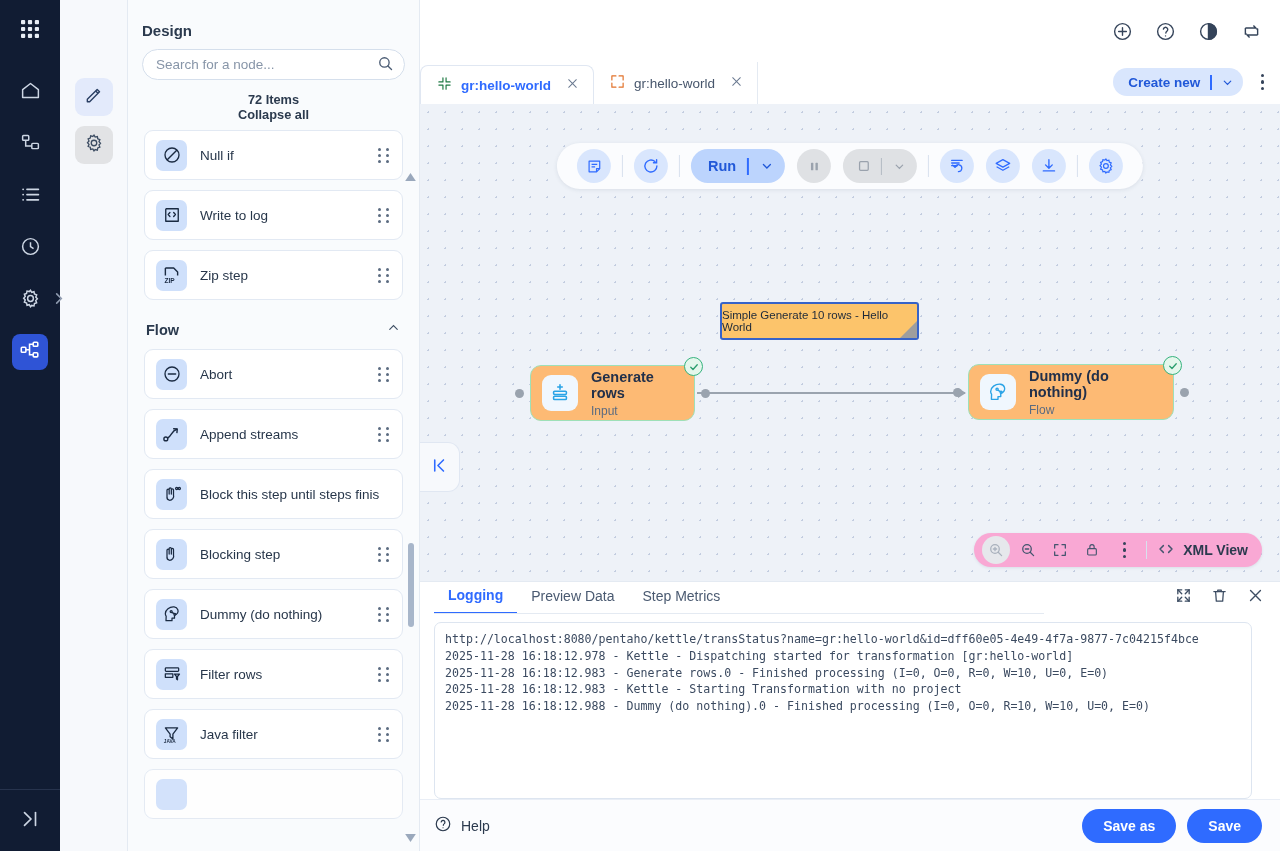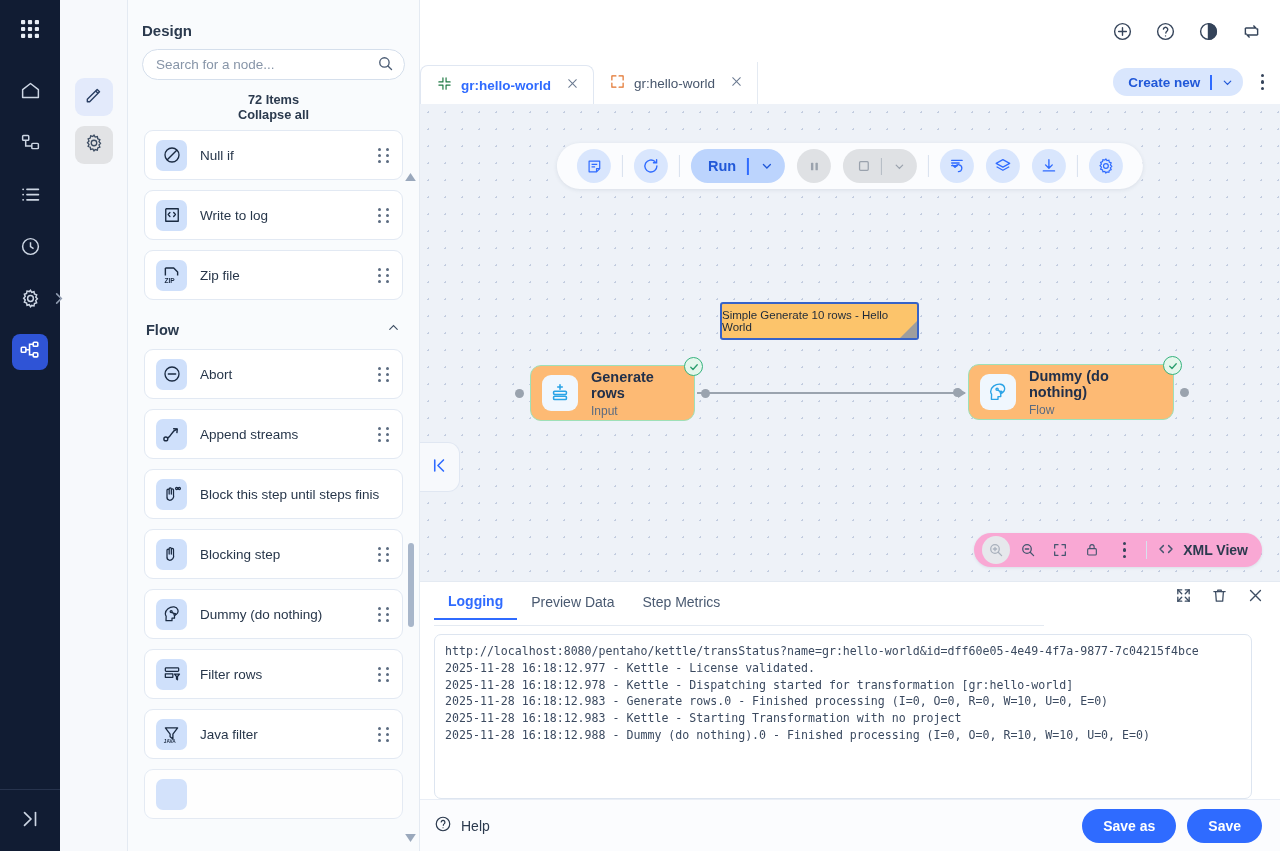--- a/index.html
+++ b/index.html
@@ -176,21 +176,21 @@
   .cb-ico { width: 28px; height: 28px; border-radius: 50%; display:flex; align-items:center; justify-content:center; color:#44556e; margin: 0 2px;}
   .cb-ico.dis { background: #e6e8ec; color: #a9b1bd; }
   .cb-sep { width: 1px; height: 18px; background: #d8e1ee; margin: 0 6px; }
   .cb-xml { display: flex; align-items: center; gap: 8px; padding: 0 8px 0 4px; font-size: 14px; font-weight: bold; color: #2b3a4e; }
 
   
   .bottom {
     height: 218px; background: #ffffff; border-top: 1px solid #e4eaf2;
     display: flex; flex-direction: column; position: relative;
   }
-  .btabs { height: 44px; display: flex; align-items: center; padding: 4px 14px 0 14px; position: relative; }
+  .btabs { height: 32px; display: flex; align-items: center; padding: 4px 14px 0 14px; position: relative; }
   .btab { font-size: 14px; color: #4a5a71; padding: 0 14px 9px 14px; }
   .btab.active { color: #2f6bff; font-weight: bold; border-bottom: 2.5px solid #2f6bff; }
   .btabs-line { position: absolute; left: 14px; right: 236px; bottom: 0; height: 1px; background: #e4eaf2; }
   .btab-actions { position: absolute; right: 16px; top: 5px; display: flex; gap: 19px; color: #3d4d63; }
 
   .logbox {
     margin: 8px 28px 0 14px; flex: 1 1 auto; border: 1px solid #dde5f0; border-radius: 7px;
     background: #ffffff; padding: 8px 10px; overflow: hidden;
   }
   .logline {
@@ -383,21 +383,21 @@
           </span>
       </div>
 
       <div class="node-card">
         <span class="node-ico">
           <svg width="21" height="21" viewBox="0 0 24 24" fill="none" stroke="#1a2a42" stroke-width="1.6" stroke-linejoin="round">
             <path d="M5 3.5 H14.5 L19 8 V12 M5 3.5 V12"></path>
             <text x="4" y="20" font-size="7.5" font-family="Liberation Sans" font-weight="bold" fill="#1a2a42" stroke="none">ZIP</text>
           </svg>
         </span>
-        <span class="node-label">Zip file</span>
+        <span class="node-label">Zip step</span>
         <span class="grip">
             <span class="grip-dots">
               <i></i>
               <i></i>
               <i></i>
               <i></i>
               <i></i>
               <i></i>
             </span>
           </span>
@@ -845,21 +845,20 @@
           <span>
             <svg width="17" height="17" viewBox="0 0 24 24" fill="none" stroke="#3d4d63" stroke-width="1.9" stroke-linecap="round">
                 <path d="M5 5 L19 19 M19 5 L5 19"></path>
               </svg>
           </span>
         </div>
       </div>
 
       <div class="logbox">
         <div class="logline">http://localhost:8080/pentaho/kettle/transStatus?name=gr:hello-world&amp;id=dff60e05-4e49-4f7a-9877-7c04215f4bce</div>
-        <div class="logline">2025-11-28 16:18:12.977 - Kettle - License validated.</div>
         <div class="logline">2025-11-28 16:18:12.978 - Kettle - Dispatching started for transformation [gr:hello-world]</div>
         <div class="logline">2025-11-28 16:18:12.983 - Generate rows.0 - Finished processing (I=0, O=0, R=0, W=10, U=0, E=0)</div>
         <div class="logline">2025-11-28 16:18:12.983 - Kettle - Starting Transformation with no project</div>
         <div class="logline">2025-11-28 16:18:12.988 - Dummy (do nothing).0 - Finished processing (I=0, O=0, R=10, W=10, U=0, E=0)</div>
       </div>
     </div>
 
     <div class="footer">
       <div class="help">
         <span>

